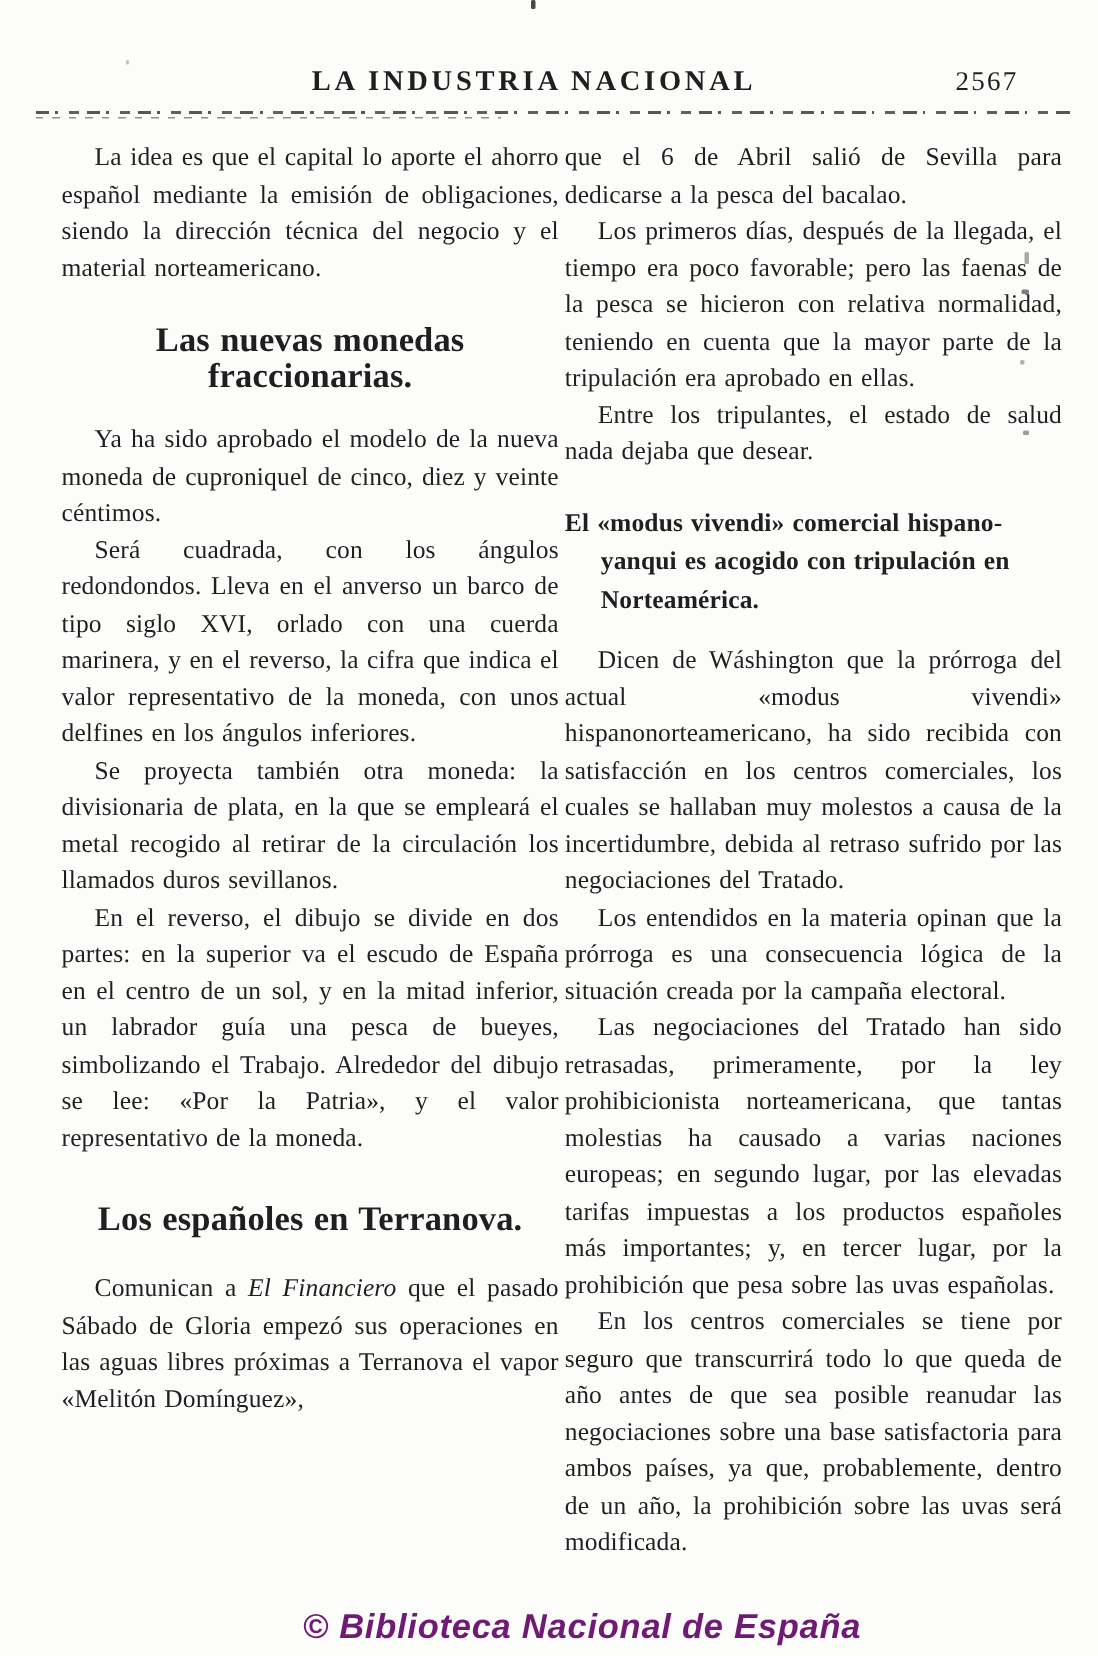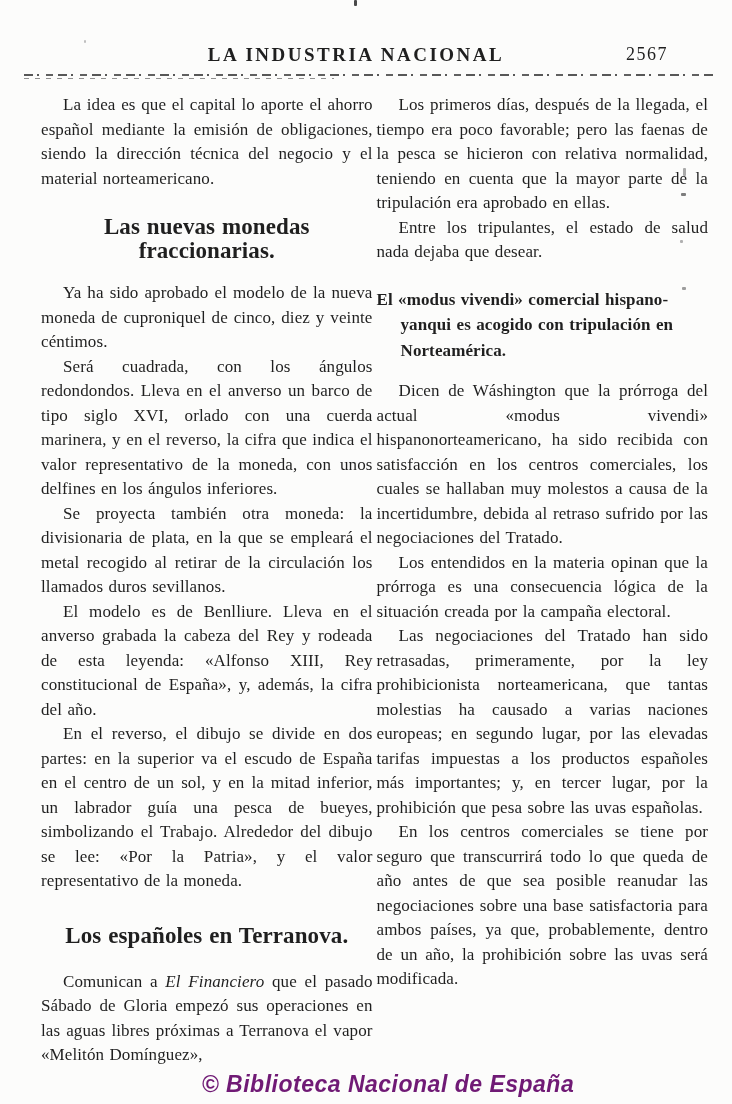--- a/index.html
+++ b/index.html
@@ -20,21 +20,21 @@
   .header-title {
     display: inline-block;
     font-size: 19px;
     font-weight: 700;
     letter-spacing: 2.5px;
     transform: translateX(-10px);
     white-space: nowrap;
   }
   .page-number {
     position: absolute;
-    right: 64px;
+    right: 53px;
     top: 44px;
     font-size: 18px;
     letter-spacing: 1.5px;
   }
 
   
   .rule { margin: 4px 16px 0 24px; }
   .rule-a {
     height: 2px;
     background: repeating-linear-gradient(90deg,
@@ -136,29 +136,29 @@
   <div class="columns">
 
     <div class="col">
       <p>La idea es que el capital lo aporte el ahorro español mediante la emisión de obligaciones, siendo la dirección técnica del negocio y el material norteamericano.</p>
 
       <h2 class="center-head">Las nuevas monedas fraccionarias.</h2>
 
       <p>Ya ha sido aprobado el modelo de la nueva moneda de cuproniquel de cinco, diez y veinte céntimos.</p>
       <p>Será cuadrada, con los ángulos redondondos. Lleva en el anverso un barco de tipo siglo XVI, orlado con una cuerda marinera, y en el reverso, la cifra que indica el valor representativo de la moneda, con unos delfines en los ángulos inferiores.</p>
       <p>Se proyecta también otra moneda: la divisionaria de plata, en la que se empleará el metal recogido al retirar de la circulación los llamados duros sevillanos.</p>
-      <p>El modelo es de Benlliure. Lleva en el anverso grabada la cabeza del Rey y rodeada de esta leyenda: «Alfonso XIII, Rey constitucional de España», y, además, la cifra del año.</p>
       <p>En el reverso, el dibujo se divide en dos partes: en la superior va el escudo de España en el centro de un sol, y en la mitad inferior, un labrador guía una pesca de bueyes, simbolizando el Trabajo. Alrededor del dibujo se lee: «Por la Patria», y el valor representativo de la moneda.</p>
 
       <h2 class="center-head terranova">Los españoles en Terranova.</h2>
 
       <p><span>Comunican a </span><em class="journal">El Financiero</em><span> que el pasado Sábado de Gloria empezó sus operaciones en las aguas libres próximas a Terranova el vapor «Melitón Domínguez»,</span></p>
     </div>
 
     <div class="col">
+      <p class="no-indent">que el 6 de Abril salió de Sevilla para dedicarse a la pesca del bacalao.</p>
       <p>Los primeros días, después de la llegada, el tiempo era poco favorable; pero las faenas de la pesca se hicieron con relativa normalidad, teniendo en cuenta que la mayor parte de la tripulación era aprobado en ellas.</p>
       <p>Entre los tripulantes, el estado de salud nada dejaba que desear.</p>
 
       <h2 class="hang-head">El «modus vivendi» comercial hispano-yanqui es acogido con tripulación en Norteamérica.</h2>
 
       <p>Dicen de Wáshington que la prórroga del actual «modus vivendi» hispanonorteamericano, ha sido recibida con satisfacción en los centros comerciales, los cuales se hallaban muy molestos a causa de la incertidumbre, debida al retraso sufrido por las negociaciones del Tratado.</p>
       <p>Los entendidos en la materia opinan que la prórroga es una consecuencia lógica de la situación creada por la campaña electoral.</p>
       <p>Las negociaciones del Tratado han sido retrasadas, primeramente, por la ley prohibicionista norteamericana, que tantas molestias ha causado a varias naciones europeas; en segundo lugar, por las elevadas tarifas impuestas a los productos españoles más importantes; y, en tercer lugar, por la prohibición que pesa sobre las uvas españolas.</p>
       <p>En los centros comerciales se tiene por seguro que transcurrirá todo lo que queda de año antes de que sea posible reanudar las negociaciones sobre una base satisfactoria para ambos países, ya que, probablemente, dentro de un año, la prohibición sobre las uvas será modificada.</p>
     </div>

